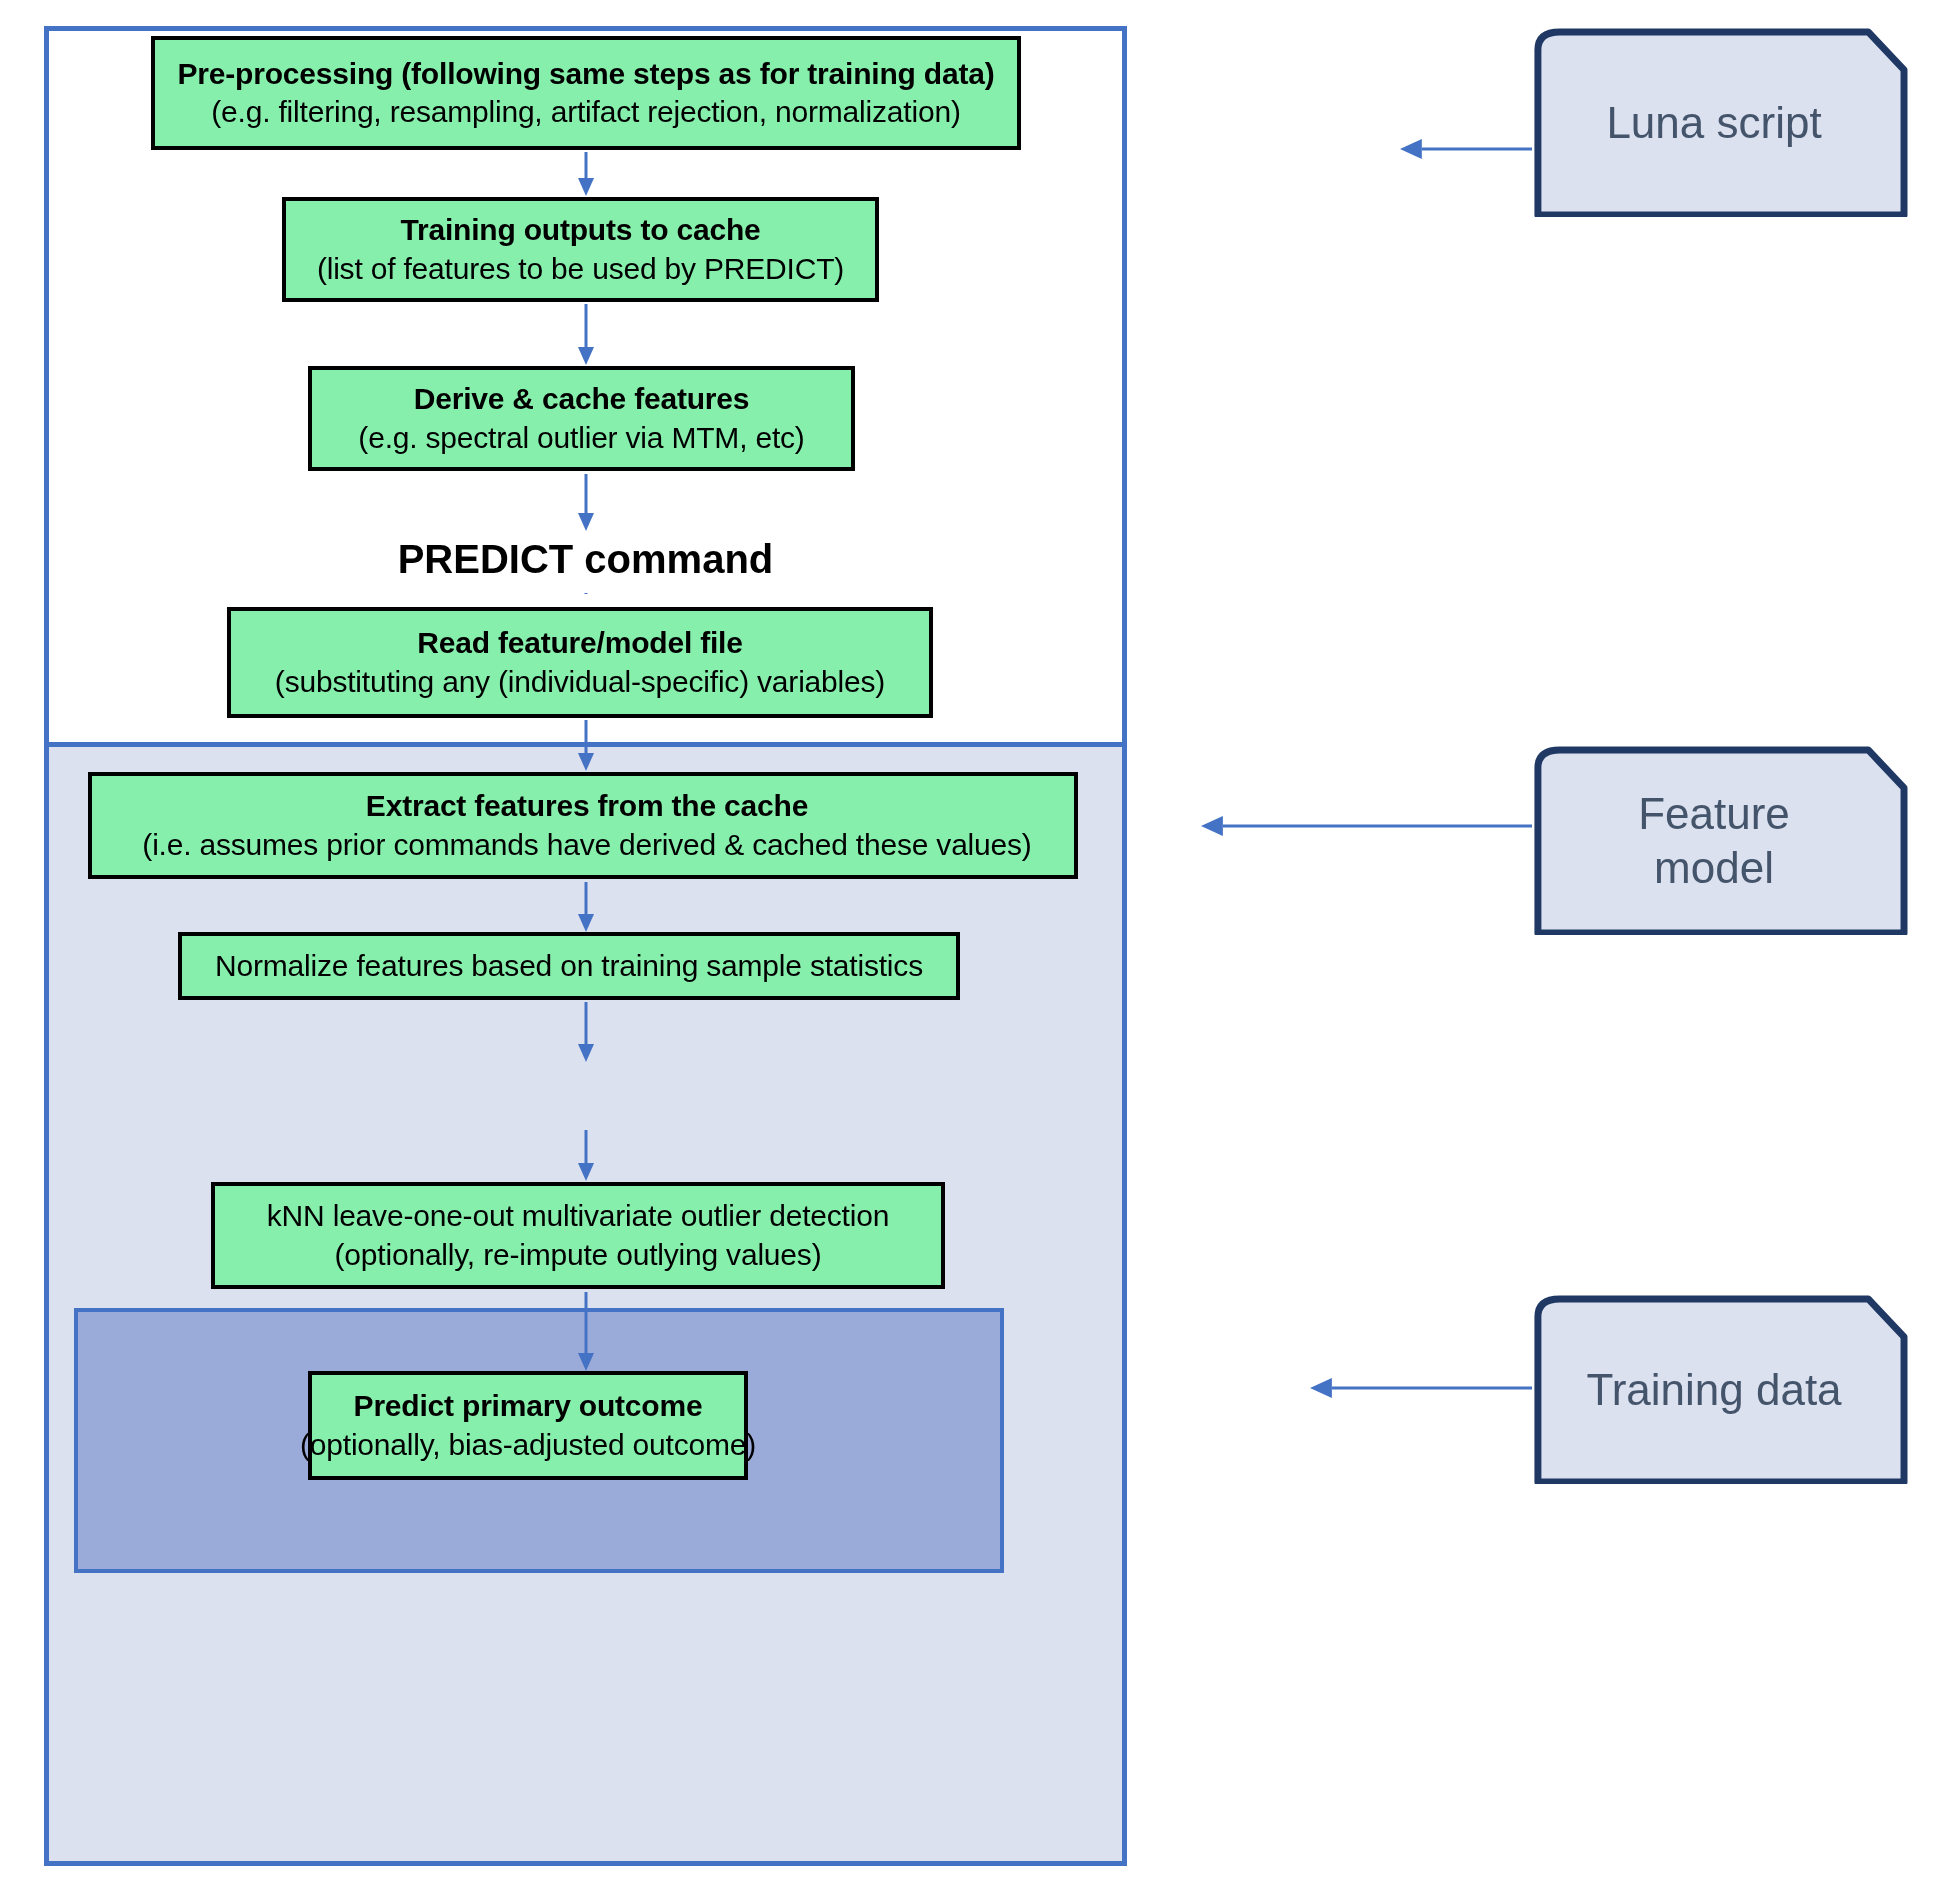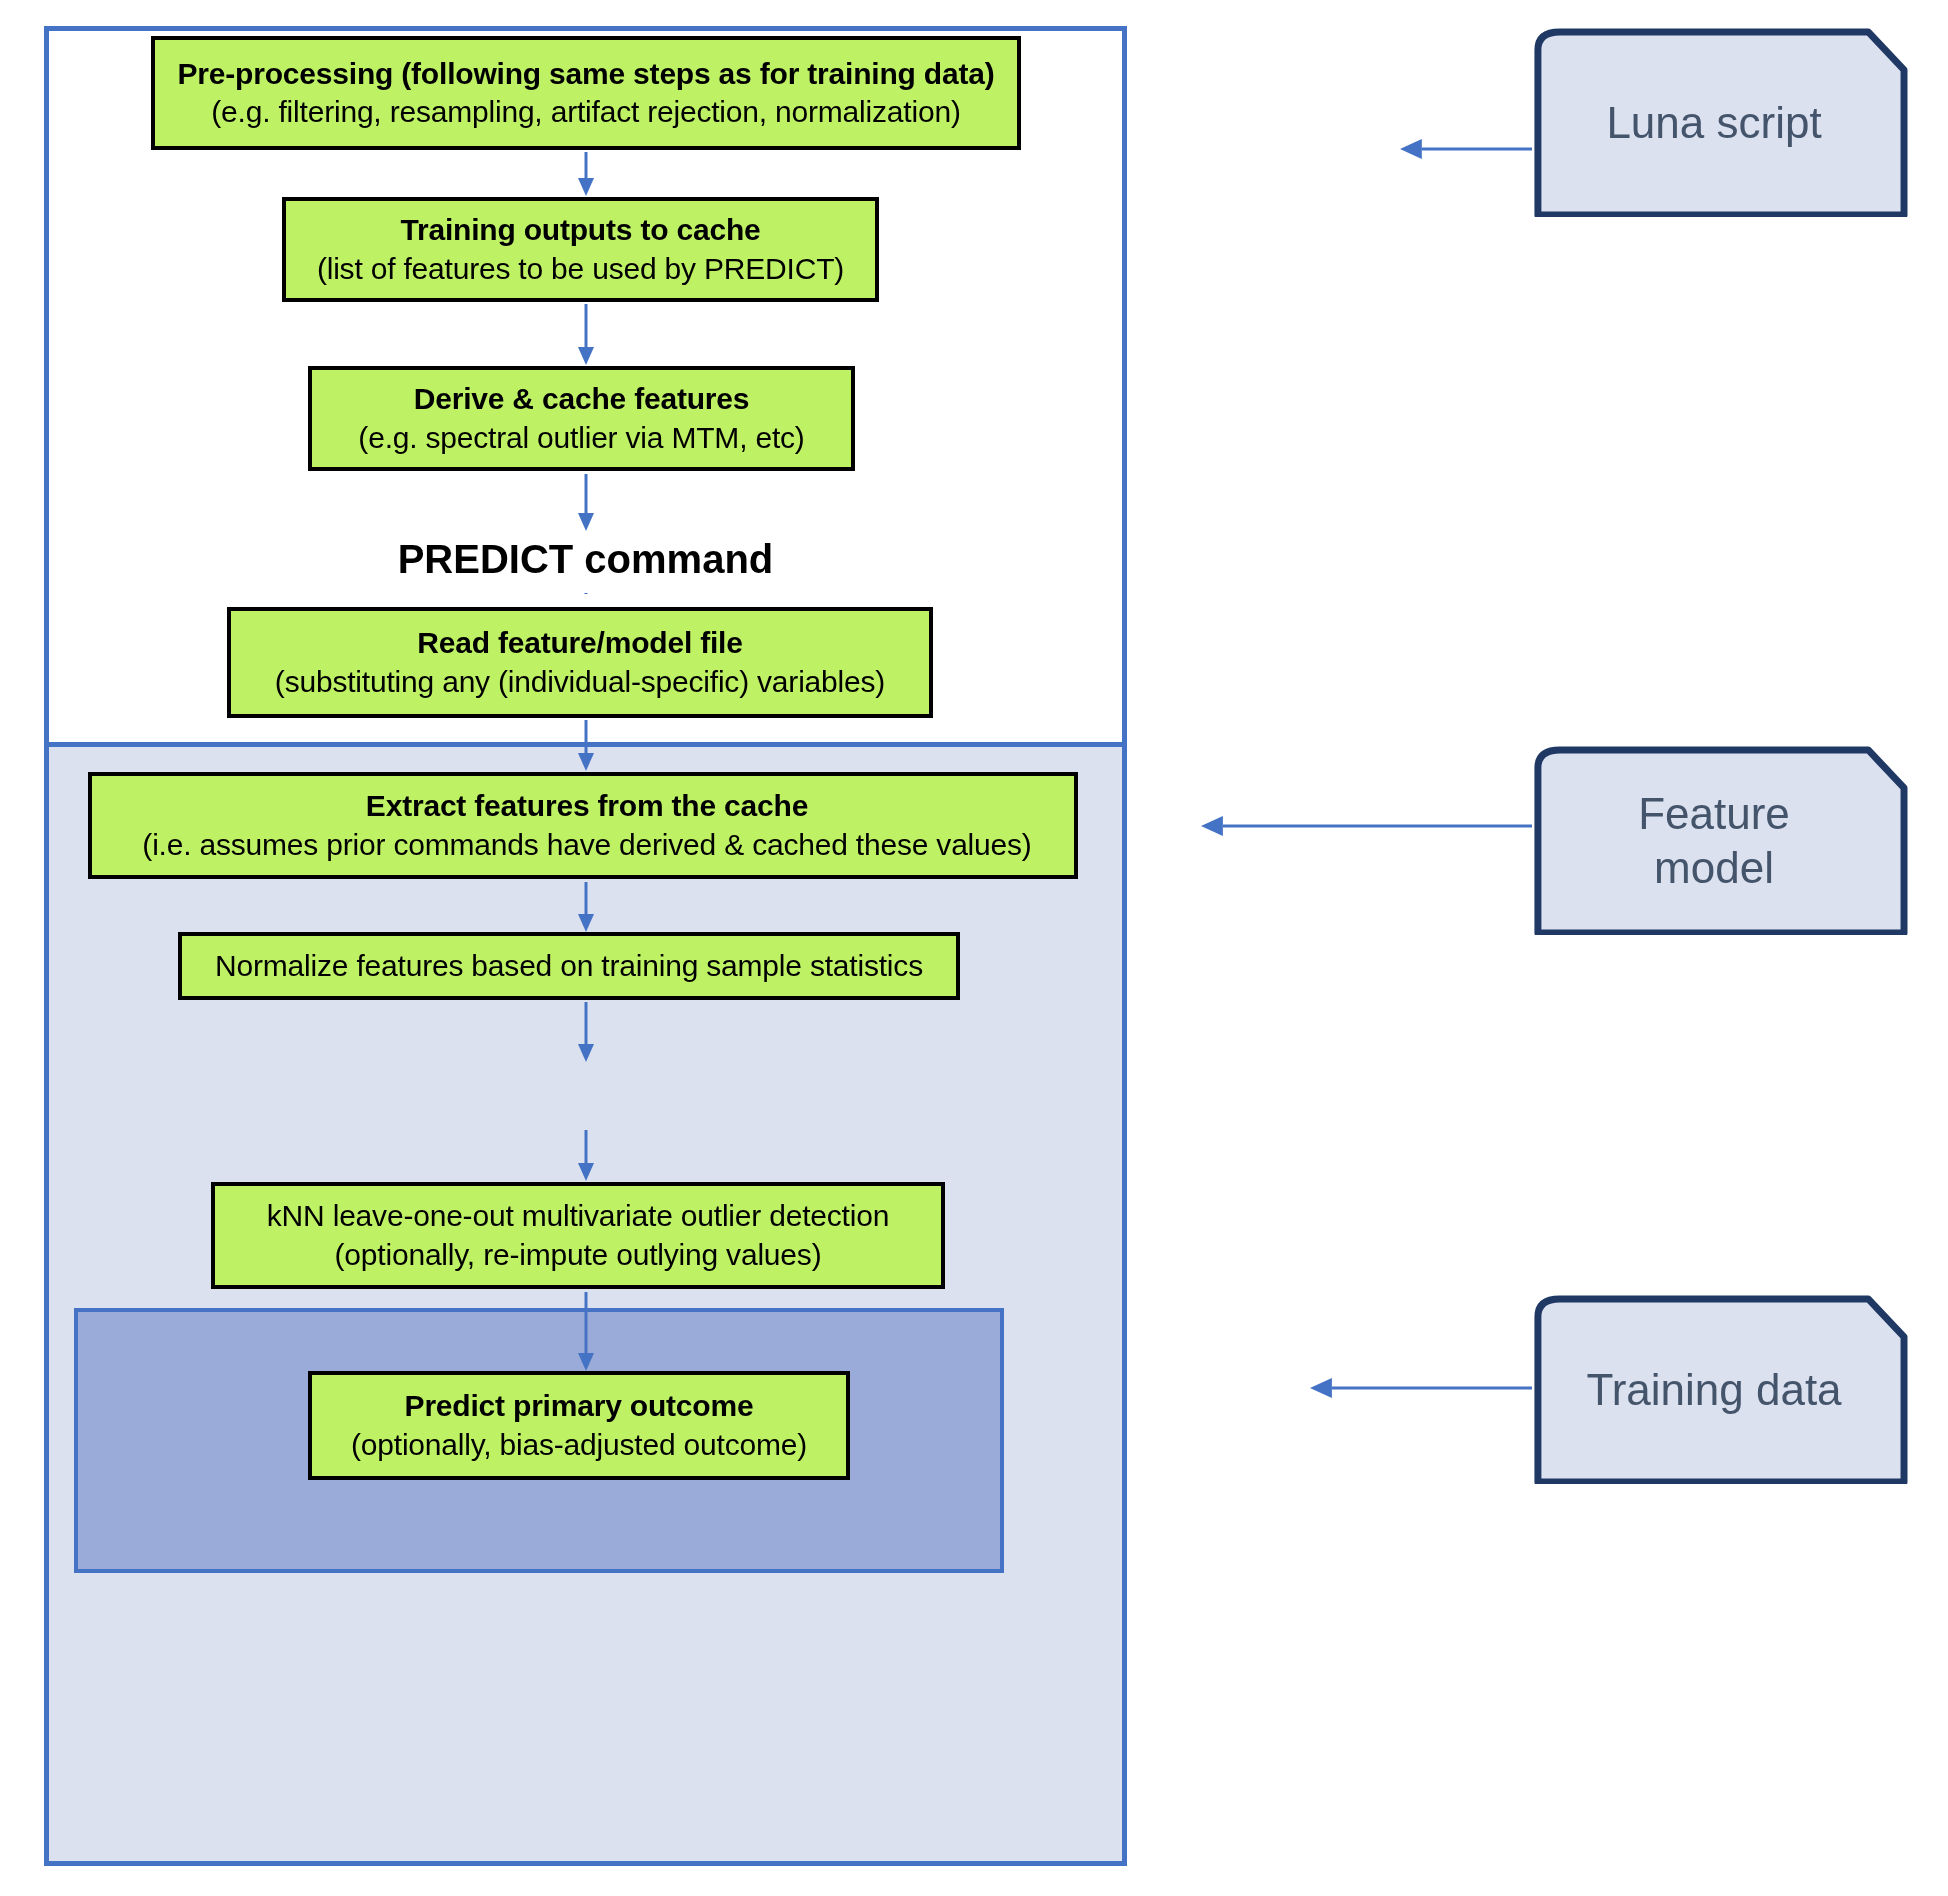--- a/index.html
+++ b/index.html
@@ -51,21 +51,21 @@
     width: 930px;
     height: 265px;
     background: #9babd9;
     border: 4px solid #4472c4;
   }
 
   
   .pbox {
     position: absolute;
     box-sizing: border-box;
-    background: #bef264;
+    background: #86efac;
     border: 4px solid #000000;
     display: flex;
     flex-direction: column;
     align-items: center;
     justify-content: center;
     text-align: center;
     color: #000000;
     line-height: 1.28;
   }
   .pbox .ln1 {
@@ -86,21 +86,21 @@
 
   
   #box-preprocess { left: 151px; top: 36px;  width: 870px; height: 114px; }
   #box-identify   { left: 282px; top: 197px; width: 597px; height: 105px; }
   #box-derive     { left: 308px; top: 366px; width: 547px; height: 105px; }
   #box-readmodel  { left: 227px; top: 607px; width: 706px; height: 111px; }
   #box-extract    { left: 88px;  top: 772px; width: 990px; height: 107px; padding-left: 8px; }
   #box-normalize  { left: 178px; top: 932px; width: 782px; height: 68px;  }
   #box-knnimpute  { left: 320px; top: 1063px; width: 517px; height: 66px; }
   #box-knnoutlier { left: 211px; top: 1182px; width: 734px; height: 107px; }
-  #box-predictout { left: 308px; top: 1371px; width: 542px; height: 109px; }
+  #box-predictout { left: 308px; top: 1371px; width: 440px; height: 109px; }
 
   
   #predict-heading {
     position: absolute;
     left: 44px;
     top: 537px;
     width: 1083px;
     text-align: center;
     font-size: 40px;
     font-weight: bold;

